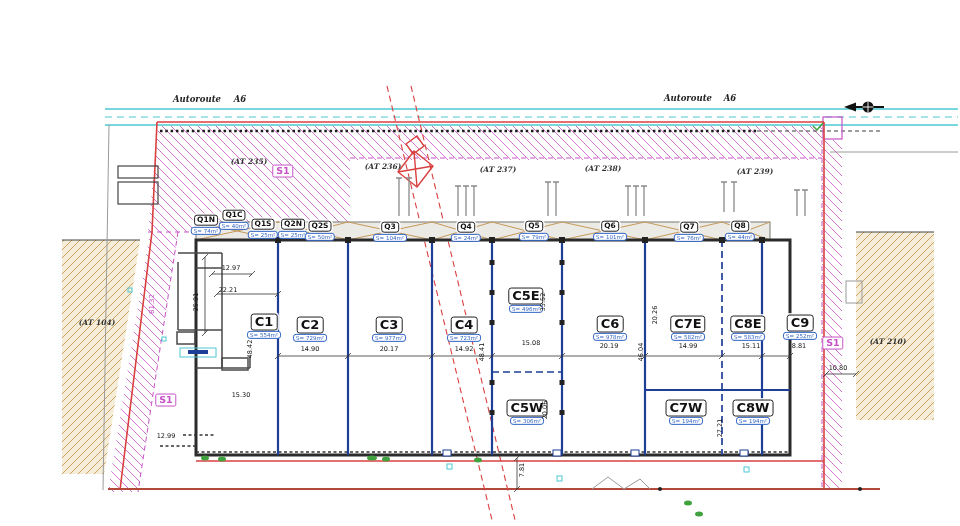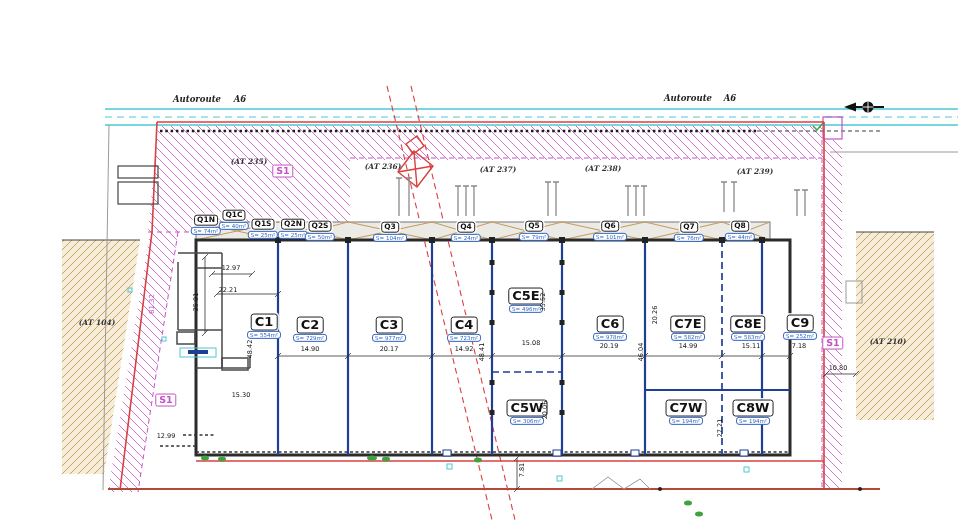--- a/index.html
+++ b/index.html
@@ -301,20 +301,20 @@
       <div class="lbl dim" style="left: 464px; top: 350px;">14.92</div>
       <div class="lbl dim" style="left: 483px; top: 352px; transform: translate(-50%, -50%) rotate(-90deg);">48.41</div>
       <div class="lbl dim" style="left: 531px; top: 344px;">15.08</div>
       <div class="lbl dim" style="left: 544px; top: 302px; transform: translate(-50%, -50%) rotate(-90deg);">35.52</div>
       <div class="lbl dim" style="left: 546px; top: 410px; transform: translate(-50%, -50%) rotate(-90deg);">20.06</div>
       <div class="lbl dim" style="left: 609px; top: 347px;">20.19</div>
       <div class="lbl dim" style="left: 642px; top: 352px; transform: translate(-50%, -50%) rotate(-90deg);">46.04</div>
       <div class="lbl dim" style="left: 656px; top: 315px; transform: translate(-50%, -50%) rotate(-90deg);">20.26</div>
       <div class="lbl dim" style="left: 688px; top: 347px;">14.99</div>
       <div class="lbl dim" style="left: 751px; top: 347px;">15.11</div>
-      <div class="lbl dim" style="left: 799px; top: 347px;">7.18</div>
+      <div class="lbl dim" style="left: 799px; top: 347px;">8.81</div>
       <div class="lbl dim" style="left: 721px; top: 428px; transform: translate(-50%, -50%) rotate(-90deg);">27.21</div>
       <div class="lbl dim" style="left: 838px; top: 369px;">10.80</div>
       <div class="lbl dim" style="left: 523px; top: 470px; transform: translate(-50%, -50%) rotate(-90deg);">7.81</div>
       <div class="lbl dim dim-mag" style="left: 152px; top: 304px; transform: translate(-50%, -50%) rotate(-90deg);">81.32</div>
     </div>
 
 </div>
 
 </body></html>

